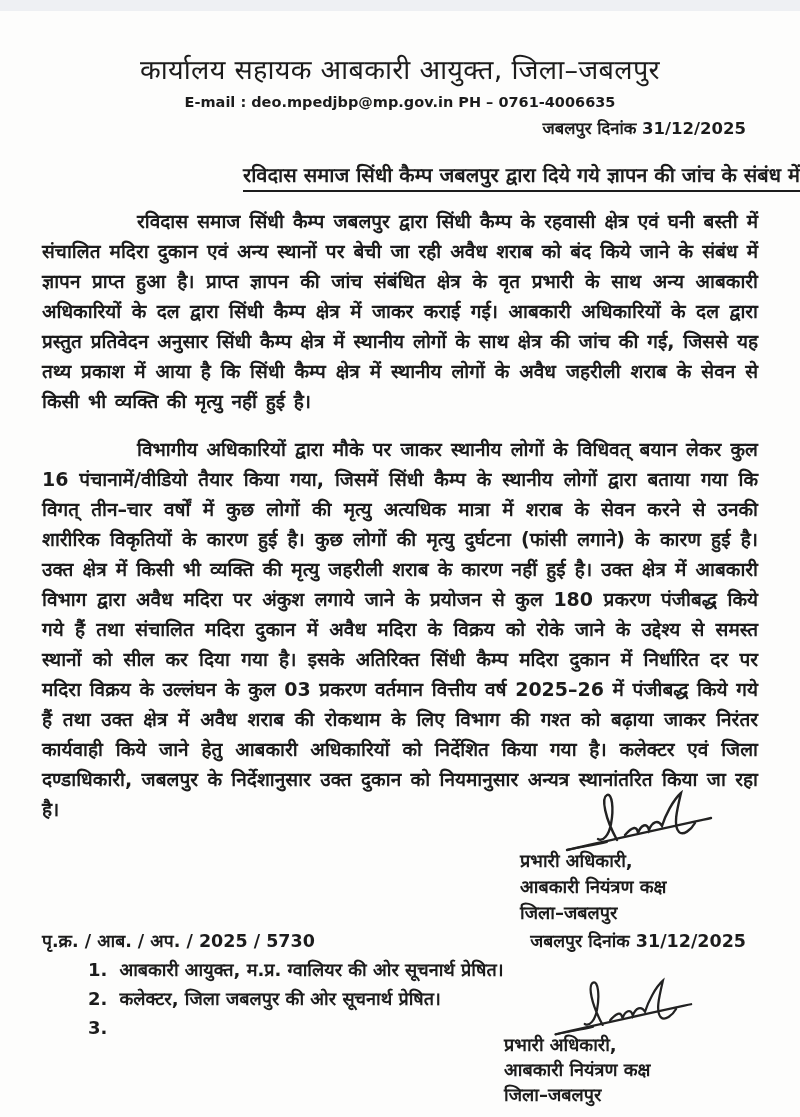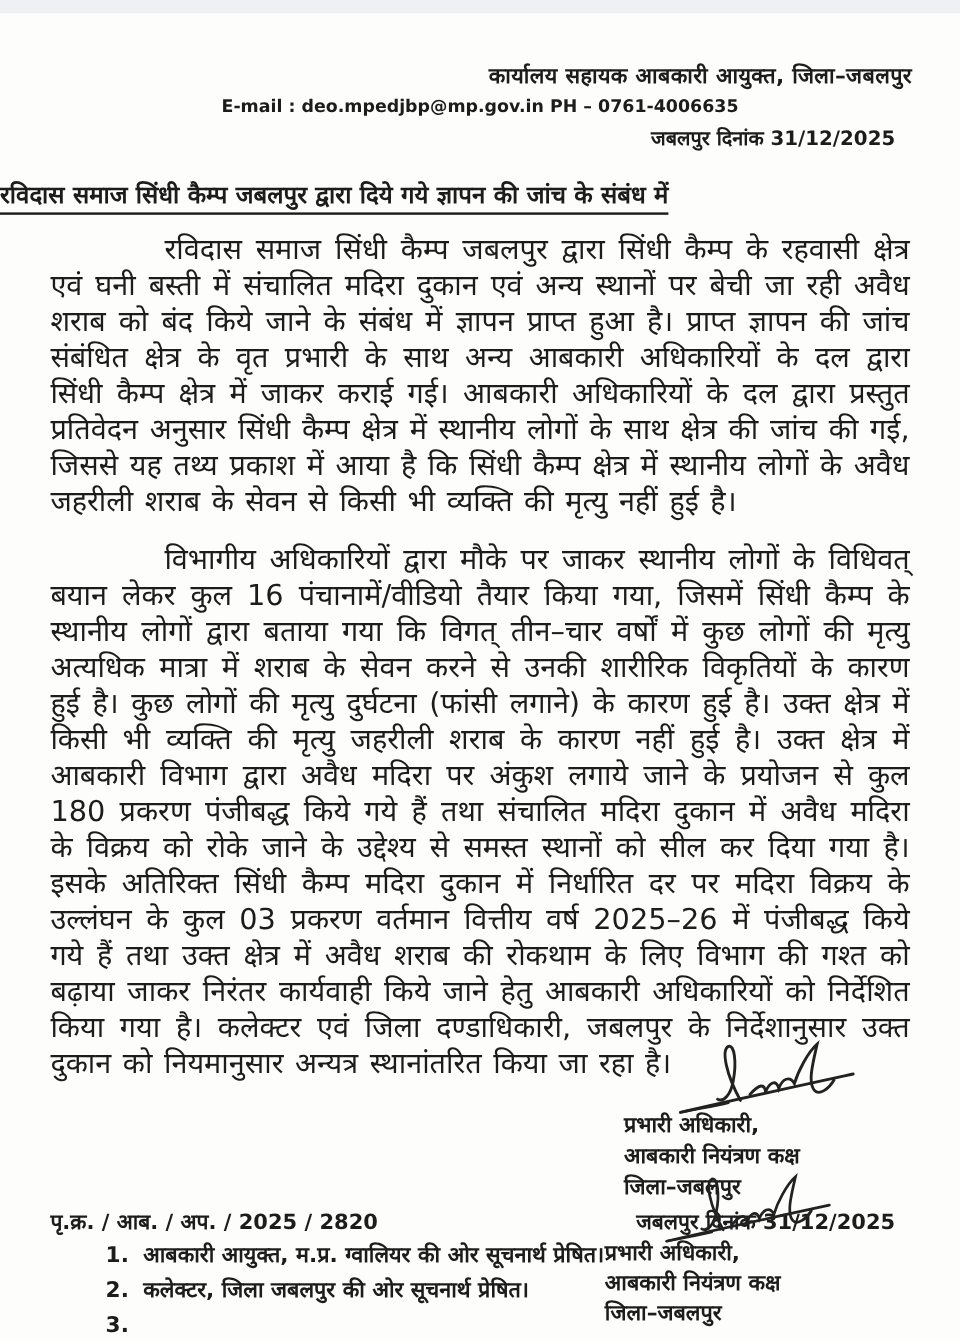--- a/index.html
+++ b/index.html
@@ -9,53 +9,53 @@
     position:relative;
     margin:0 auto;
     overflow:hidden;
     font-family:"DejaVu Sans", sans-serif;
     color:#1c1c1c;
   }
   .top-strip { position:absolute; top:0; left:0; right:0; height:11px; background:#eef0f3; }
 
   .office-title {
     margin:50px 40px 0;
-    text-align:right;
-    font-size:18px; font-weight:700;
+    text-align:center;
+    font-size:27px; font-weight:400;
     letter-spacing:.3px;
   }
   .contact-line {
     text-align:center;
     margin-top:7px;
     font-size:14.5px; font-weight:700;
   }
   .place-date-top {
     text-align:right;
     margin:6px 54px 0 0;
     font-size:16.5px; font-weight:600;
   }
   .press-note { text-align:center; margin-top:8px; }
   .press-note span {
     font-size:22px; font-weight:700;
     border-bottom:2px solid #1c1c1c;
     padding:0 3px 2px;
   }
-  .subject { text-align:left; margin-top:22px; }
+  .subject { text-align:right; margin-top:22px; }
   .subject span {
     font-size:20px; font-weight:700;
     border-bottom:2px solid #1c1c1c;
     padding-bottom:3px;
   }
 
   .body-para {
     margin:18px 42px 0;
     text-align:justify;
-    font-size:24px;
+    font-size:19px;
     line-height:30px;
-    font-weight:400;
+    font-weight:700;
     text-indent:95px;
     word-spacing:2px;
   }
   .body-para.second { margin-top:18px; }
 
   .sign-block {
     width:250px;
     text-align:left;
     font-weight:700;
     font-size:18px;
@@ -99,21 +99,21 @@
       <path d="M70 47 C78 38 82 38 83 45 C86 37 92 34 94 42 C97 34 103 31 107 38 C110 28 118 12 126 5 C122 22 118 38 124 44 C128 48 136 42 140 35" stroke="#222" stroke-width="2.4" stroke-linecap="round" fill="none"></path>
       <path d="M12 62 C50 53 110 40 156 30" stroke="#222" stroke-width="2.4" stroke-linecap="round" fill="none"></path>
       <path d="M12 62 C26 59 40 57 52 54" stroke="#222" stroke-width="2" stroke-linecap="round" fill="none"></path>
     </svg>
     <div>प्रभारी अधिकारी,</div>
     <div>आबकारी नियंत्रण कक्ष</div>
     <div>जिला–जबलपुर</div>
   </div>
 
   <div class="ref-row">
-    <span>पृ.क्र. / आब. / अप. / 2025 / 2820</span>
+    <span>पृ.क्र. / आब. / अप. / 2025 / 5730</span>
     <span>जबलपुर दिनांक 31/12/2025</span>
   </div>
 
 
   <div class="copy-list">
     <div class="copy-item">
       <span>1.</span>
       <span>आबकारी आयुक्त, म.प्र. ग्वालियर की ओर सूचनार्थ प्रेषित।</span>
     </div>
     <div class="copy-item">

